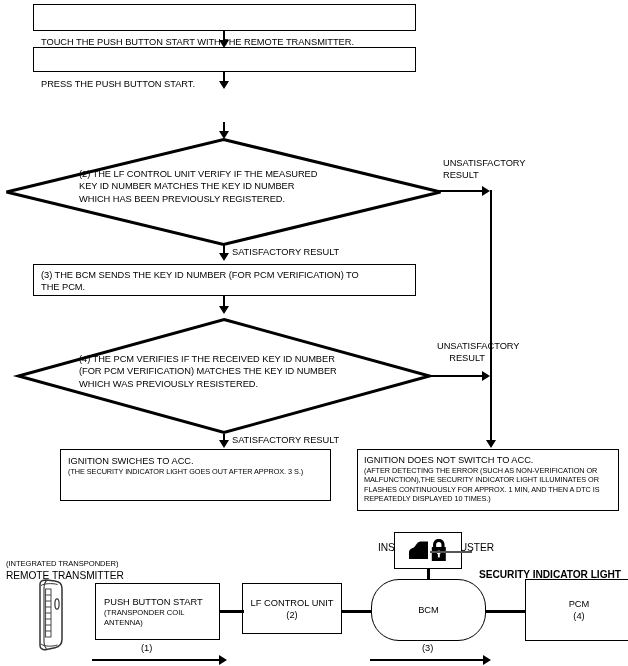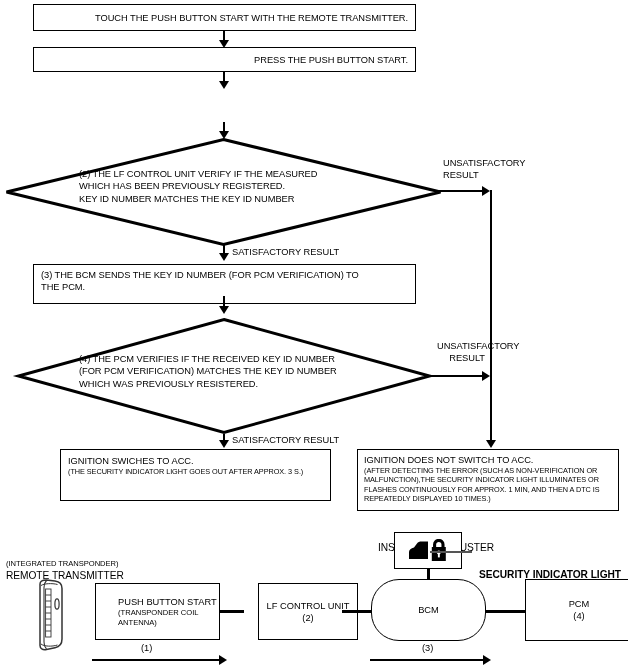--- a/index.html
+++ b/index.html
@@ -26,21 +26,21 @@
   .pbox {
     position: absolute;
     box-sizing: border-box;
     border: 1.5px solid #000;
     background: #fff;
     font-size: 9.3px;
     line-height: 12.4px;
     letter-spacing: -0.05px;
   }
   .pbox .inner { padding: 4px 7px; }
-  .pbox.center .inner { text-align: right; }
+  .pbox.center .inner { text-align: left; margin-top: 24px; }
 
   
   .diamond-wrap { position: absolute; }
   .diamond-wrap svg { display: block; overflow: visible; }
   .diamond-text {
     position: absolute;
     font-size: 9.3px;
     line-height: 12.4px;
     letter-spacing: -0.05px;
     text-align: left;
@@ -87,21 +87,21 @@
     align-items: center;
     justify-content: center;
     font-size: 9.3px;
     line-height: 12px;
     text-align: center;
   }
   .cbox .sub { font-size: 7.6px; line-height: 10px; }
   .cbox.left-al {
     align-items: flex-start;
     text-align: left;
-    padding-left: 22px;
+    padding-left: 8px;
   }
 
   .thick-h { position: absolute; background: #000; height: 3px; }
 
   
   .icon-box {
     position: absolute;
     box-sizing: border-box;
     border: 1.5px solid #000;
     background: #fff;
@@ -136,37 +136,37 @@
 
   <div class="vline" style="left:223px; top:122px; height:12px;"></div>
   <div class="arrow-down" style="left:219px; top:131px;"></div>
 
   <div class="diamond-wrap" style="left:5px; top:138px;">
     <svg width="437" height="108" viewBox="0 0 437 108">
       <polygon points="218.5,1.5 435.5,54 218.5,106.5 1.5,54" fill="#ffffff" stroke="#000000" stroke-width="3"></polygon>
     </svg>
     <div class="diamond-text" style="left:74px; top:30px;">
       <div>(2) THE LF CONTROL UNIT VERIFY IF THE MEASURED</div>
+      <div>KEY ID NUMBER MATCHES THE KEY ID NUMBER</div>
       <div>WHICH HAS BEEN PREVIOUSLY REGISTERED.</div>
-      <div>KEY ID NUMBER MATCHES THE KEY ID NUMBER</div>
     </div>
   </div>
 
   <div class="lbl" style="left:443px; top:158px;">
     <div>UNSATISFACTORY</div>
     <div>RESULT</div>
   </div>
   <div class="hline" style="left:437px; top:190px; width:47px;"></div>
   <div class="arrow-right" style="left:482px; top:186px;"></div>
 
   <div class="vline" style="left:223px; top:245px; height:12px;"></div>
   <div class="arrow-down" style="left:219px; top:253px;"></div>
   <div class="lbl" style="left:232px; top:247px;">SATISFACTORY RESULT</div>
 
-  <div class="pbox" style="left:33px; top:264px; width:383px; height:40px;">
+  <div class="pbox" style="left:33px; top:264px; width:383px; height:32px;">
     <div class="inner">
       <div>(3) THE BCM SENDS THE KEY ID NUMBER (FOR PCM VERIFICATION) TO</div>
       <div>THE PCM.</div>
     </div>
   </div>
   <div class="vline" style="left:223px; top:296px; height:14px;"></div>
   <div class="arrow-down" style="left:219px; top:306px;"></div>
 
   <div class="diamond-wrap" style="left:17px; top:318px;">
     <svg width="414" height="116" viewBox="0 0 414 116">
@@ -254,21 +254,21 @@
       <path d="M11 7.5 C14 5.5 22 5 27.5 6.5" fill="none" stroke="#333333" stroke-width="1"></path>
       <path d="M11 66 C14 68.5 22 68.8 27.5 67" fill="none" stroke="#333333" stroke-width="1"></path>
     </svg>
   </div>
 
   <div class="cbox left-al" style="left:95px; top:583px; width:125px; height:57px;">
     <div>PUSH BUTTON START</div>
     <div class="sub">(TRANSPONDER COIL ANTENNA)</div>
   </div>
 
-  <div class="cbox" style="left:258px; top:583px; width:100px; height:57px;">
+  <div class="cbox" style="left:242px; top:583px; width:100px; height:51px;">
     <div>LF CONTROL UNIT</div>
     <div>(2)</div>
   </div>
 
   <div class="cbox" style="left:371px; top:579px; width:115px; height:62px;border-radius:28px;">
     <div>BCM</div>
   </div>
 
   <div class="cbox" style="left:525px; top:579px; width:108px; height:62px;">
     <div>PCM</div>

